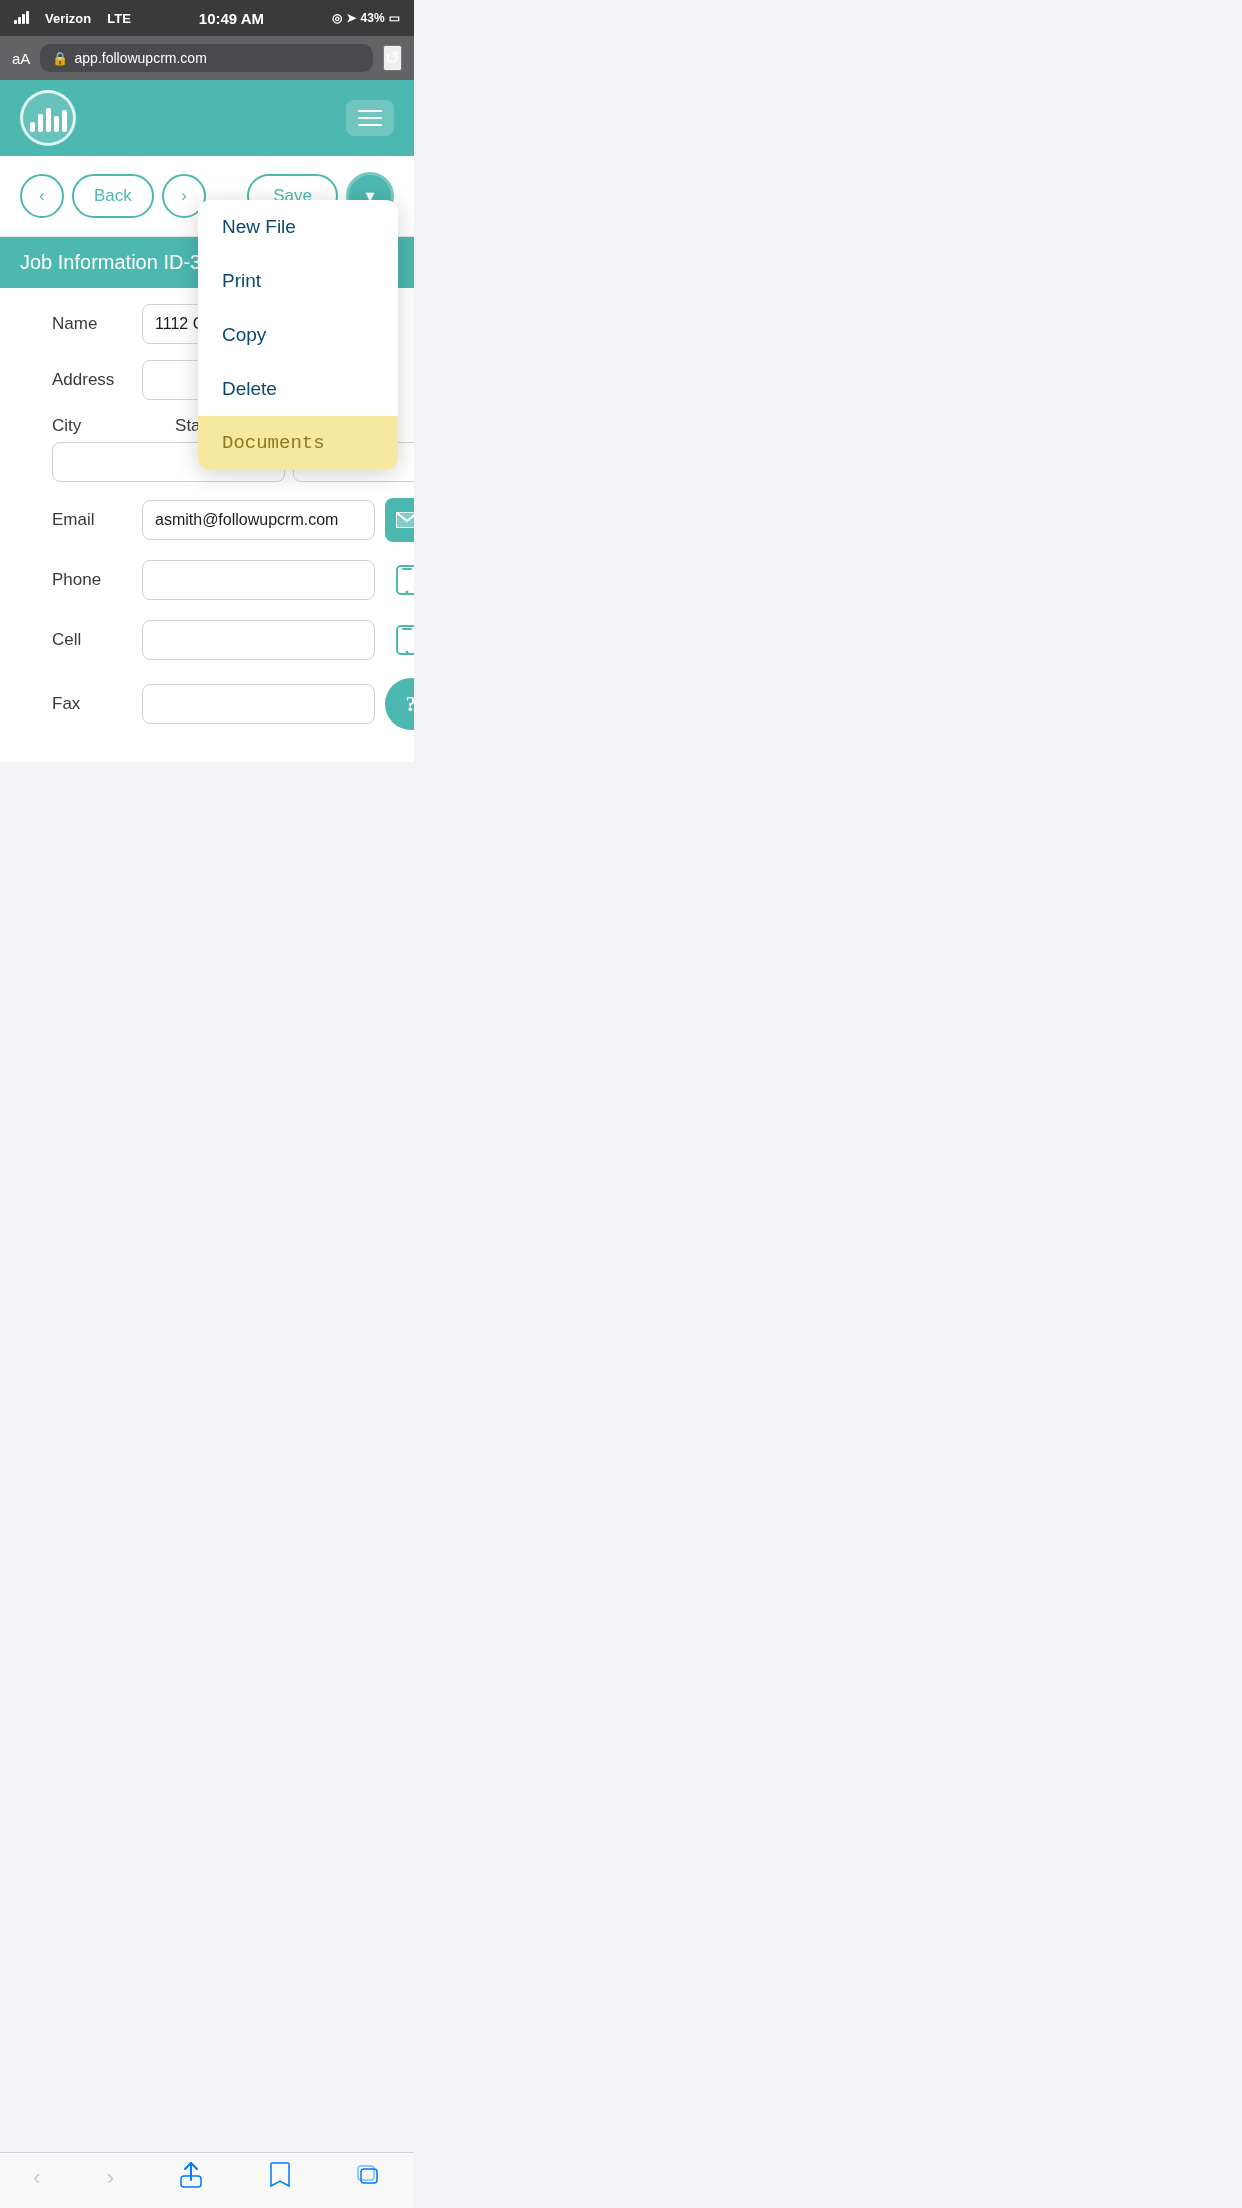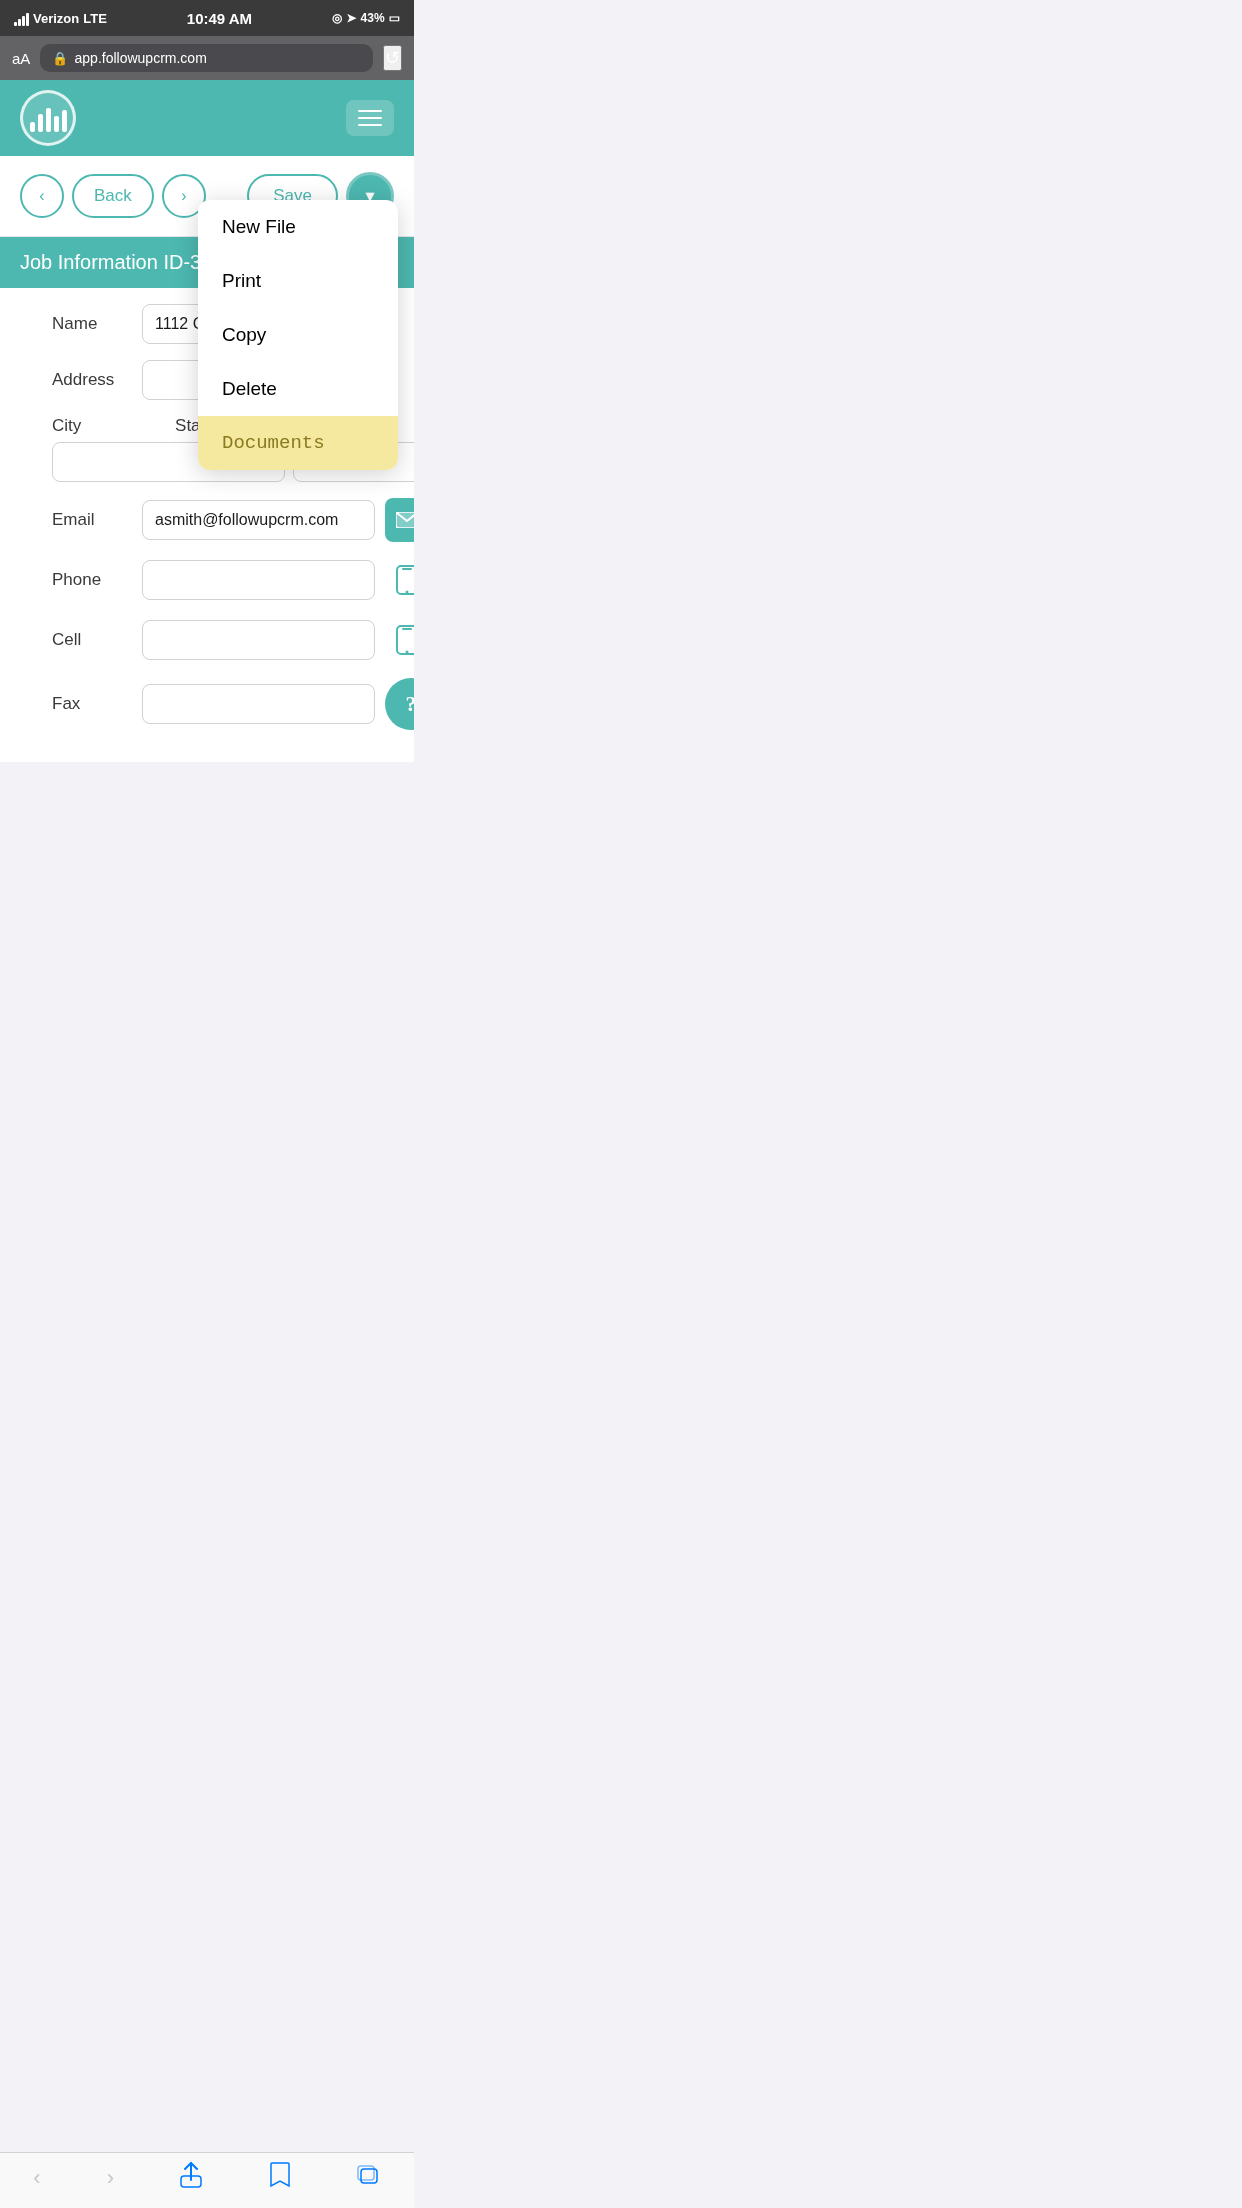--- a/index.html
+++ b/index.html
@@ -18,21 +18,21 @@
       background: #3a3a3a;
       color: white;
       display: flex;
       align-items: center;
       justify-content: space-between;
       padding: 6px 14px;
       font-size: 13px;
       font-weight: 600;
       height: 36px;
     }
-    .status-left { display: flex; align-items: flex-end; gap: 4px; }
+    .status-left { display: flex; align-items: flex-start; gap: 16px; }
     .status-center { font-size: 15px; font-weight: 600; }
     .status-right { display: flex; align-items: center; gap: 4px; font-size: 12px; }
     .signal-bars { display: flex; align-items: flex-end; gap: 1px; }
     .signal-bars span {
       background: white;
       width: 3px;
       border-radius: 1px;
     }
 
     
@@ -166,21 +166,21 @@
       background: white;
       border-radius: 12px;
       box-shadow: 0 4px 24px rgba(0,0,0,0.18);
       width: 200px;
       z-index: 100;
       overflow: hidden;
     }
     .dropdown-item {
       padding: 16px 24px;
       font-size: 19px;
-      color: #000000;
+      color: #0c4a6e;
       cursor: pointer;
       border-bottom: none;
     }
     .dropdown-item.documents {
       background: #f5e9a0;
       color: #8a7a20;
       border-radius: 0 0 0 0;
       font-family: Liberation Mono, monospace;
     }
 

